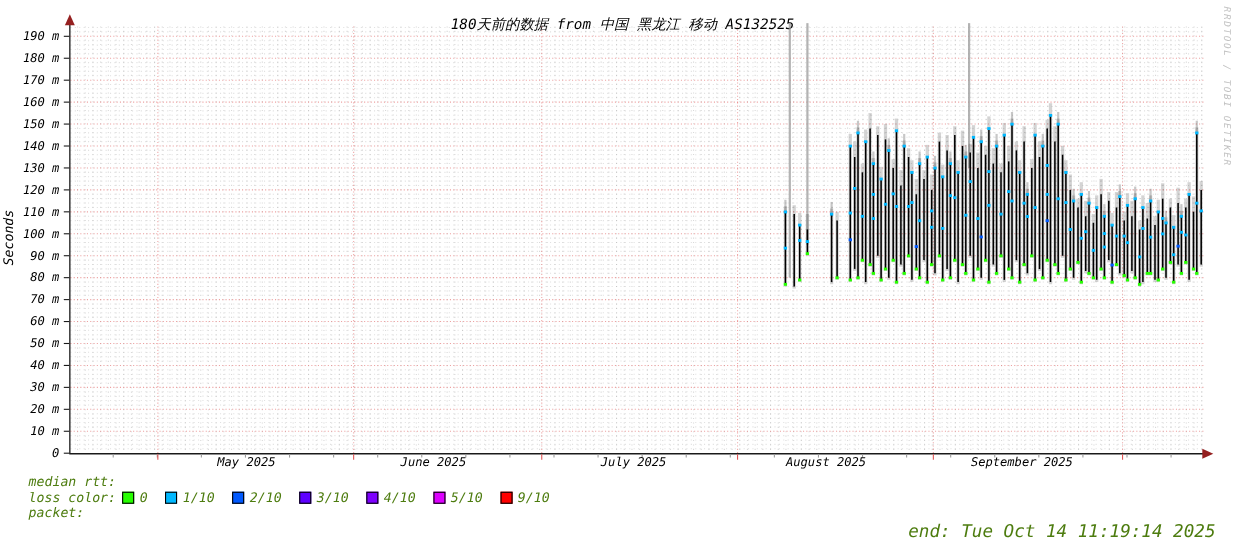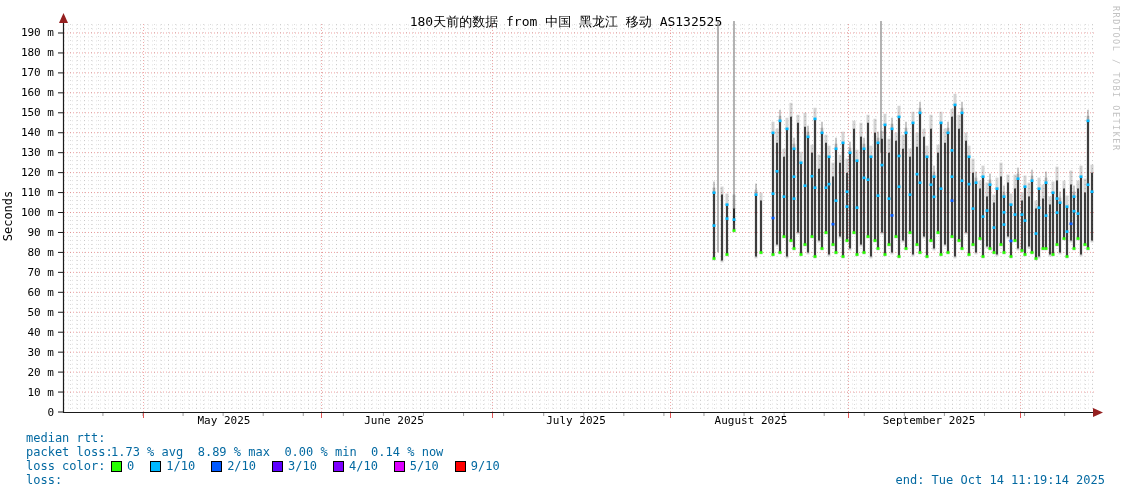--- a/index.html
+++ b/index.html
@@ -1,25 +1,25 @@
 <!DOCTYPE html>
 <html><head>
 <meta charset="utf-8">
 <style>
   html,body{margin:0;padding:0;background:#fff;}
   #app{position:relative;width:1121px;height:494px;background:#fff;overflow:hidden;
-       font-family:"DejaVu Sans Mono","Liberation Mono",monospace;color:#0369a1;}
+       font-family:"DejaVu Sans Mono","Liberation Mono",monospace;color:#4d7c0f;font-style:italic;}
   #graph{position:absolute;left:0;top:0;}
   #stats{position:absolute;left:14px;top:431px;font-size:12px;line-height:14px;}
   .stat-row{display:flex;align-items:center;height:14px;white-space:pre;}
   .stat-label{display:inline-block;width:85px;padding-left:12px;}
   .legend-items{display:inline-flex;align-items:center;}
   .legend-item{display:inline-flex;align-items:center;margin-right:16px;}
   .legend-swatch{display:inline-block;width:9px;height:9px;border:1px solid #000;margin-right:5px;}
-  #end-label{position:absolute;top:473px;right:16px;font-size:12px;white-space:pre;}
+  #end-label{position:absolute;top:473px;right:16px;font-size:16px;white-space:pre;}
 </style>
 </head>
 <body>
 
 <div id="app">
   <svg id="graph" width="1121" height="430">
     <text id="chart-title" x="566" y="26" text-anchor="middle" font-size="13">180天前的数据 from 中国 黑龙江 移动 AS132525</text>
     <text transform="translate(12,216) rotate(-90)" text-anchor="middle" font-size="12">Seconds</text>
     <text transform="translate(1113,6) rotate(90)" font-size="8.5" letter-spacing="1.5" fill="#c2c2c2">RRDTOOL / TOBI OETIKER</text>
     <g id="grid-layer">
@@ -754,18 +754,17 @@
         <text x="224" y="424" text-anchor="middle" font-size="11">May 2025</text>
         <text x="394" y="424" text-anchor="middle" font-size="11">June 2025</text>
         <text x="576" y="424" text-anchor="middle" font-size="11">July 2025</text>
         <text x="751" y="424" text-anchor="middle" font-size="11">August 2025</text>
         <text x="929" y="424" text-anchor="middle" font-size="11">September 2025</text>
       </g>
   </svg>
 
   <div id="stats">
       <div class="stat-row"><span class="stat-label">median rtt:</span></div>
-      <div class="stat-row"><span class="stat-label">packet loss:</span><span>1.73 % avg  8.89 % max  0.00 % min  0.14 % now</span></div>
       <div class="stat-row"><span class="stat-label">loss color:</span><span class="legend-items"><span class="legend-item"><span class="legend-swatch" style="background: rgb(38, 255, 0);"></span><span>0</span></span><span class="legend-item"><span class="legend-swatch" style="background: rgb(0, 184, 255);"></span><span>1/10</span></span><span class="legend-item"><span class="legend-swatch" style="background: rgb(0, 89, 255);"></span><span>2/10</span></span><span class="legend-item"><span class="legend-swatch" style="background: rgb(94, 0, 255);"></span><span>3/10</span></span><span class="legend-item"><span class="legend-swatch" style="background: rgb(126, 0, 255);"></span><span>4/10</span></span><span class="legend-item"><span class="legend-swatch" style="background: rgb(221, 0, 255);"></span><span>5/10</span></span><span class="legend-item"><span class="legend-swatch" style="background: rgb(255, 0, 0);"></span><span>9/10</span></span></span></div>
-      <div class="stat-row"><span class="stat-label">loss:</span></div>
+      <div class="stat-row"><span class="stat-label">packet:</span></div>
     </div>
   <div id="end-label">end: Tue Oct 14 11:19:14 2025</div>
 </div>
 
 </body></html>

